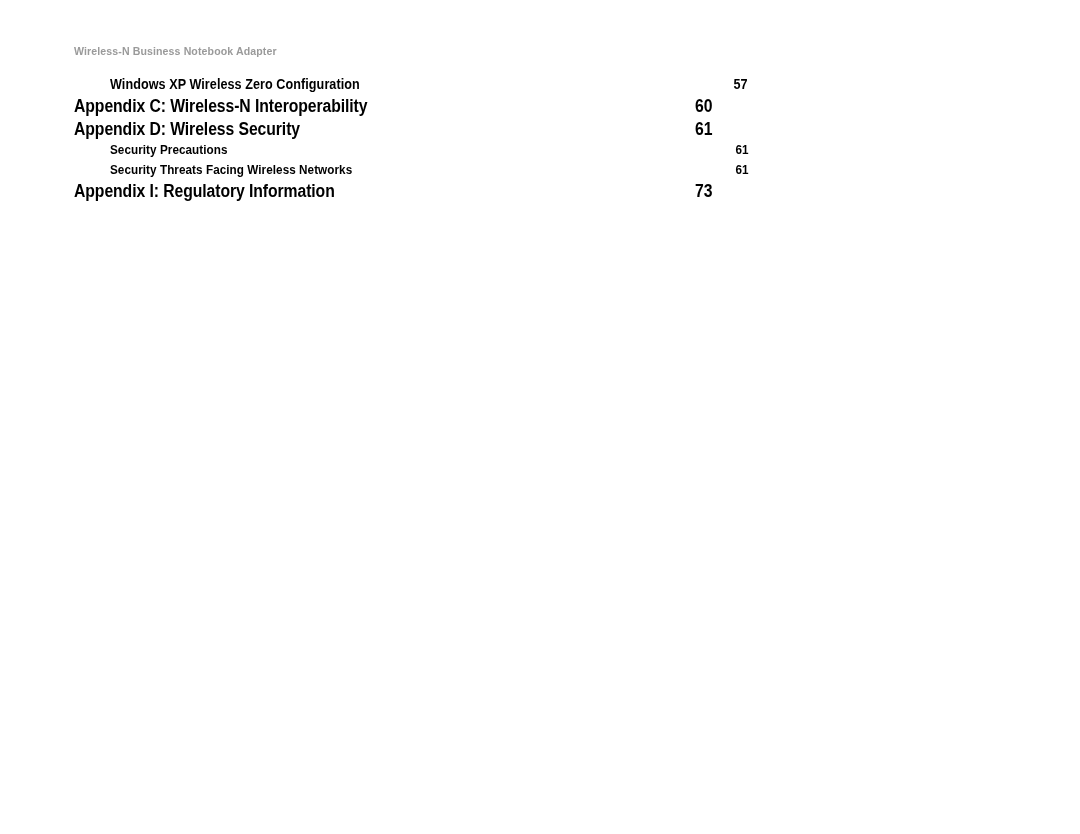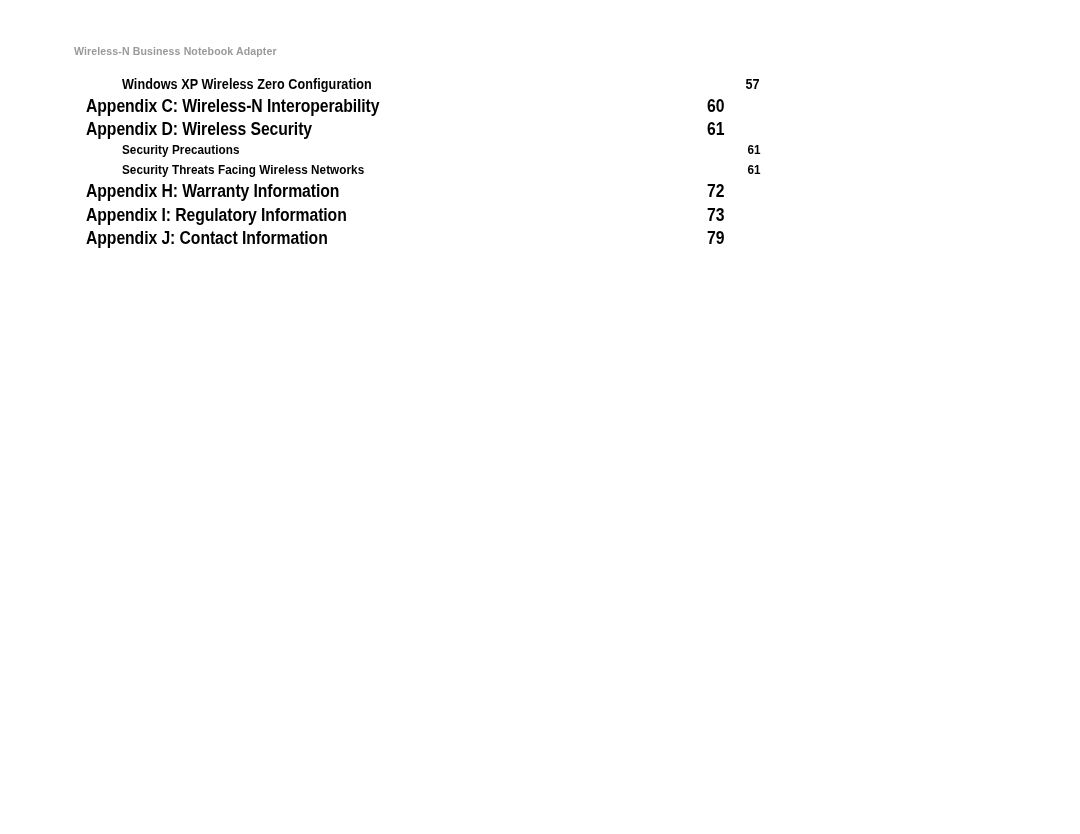--- a/index.html
+++ b/index.html
@@ -32,21 +32,21 @@
     color: #9a9a9a;
     letter-spacing: 0.01em;
     white-space: nowrap;
     transform: scaleX(0.92);
     transform-origin: left top;
   }
 
   
   .toc {
     position: absolute;
-    left: 86px;
+    left: 74px;
     top: 76px;
     width: 638px;
   }
 
   .toc-row {
     position: relative;
     display: flex;
     align-items: baseline;
     width: 100%;
   }
@@ -136,26 +136,18 @@
       </div>
       <div class="toc-row level-3">
         <span class="toc-title">Security Precautions</span>
         <span class="toc-page">61</span>
       </div>
       <div class="toc-row level-3">
         <span class="toc-title">Security Threats Facing Wireless Networks</span>
         <span class="toc-page">61</span>
       </div>
       <div class="toc-row level-1">
-        <span class="toc-title">Appendix H: Warranty Information</span>
-        <span class="toc-page">72</span>
-      </div>
-      <div class="toc-row level-1">
         <span class="toc-title">Appendix I: Regulatory Information</span>
         <span class="toc-page">73</span>
-      </div>
-      <div class="toc-row level-1">
-        <span class="toc-title">Appendix J: Contact Information</span>
-        <span class="toc-page">79</span>
       </div>
     </div>
 
 </div>
 
 </body></html>

